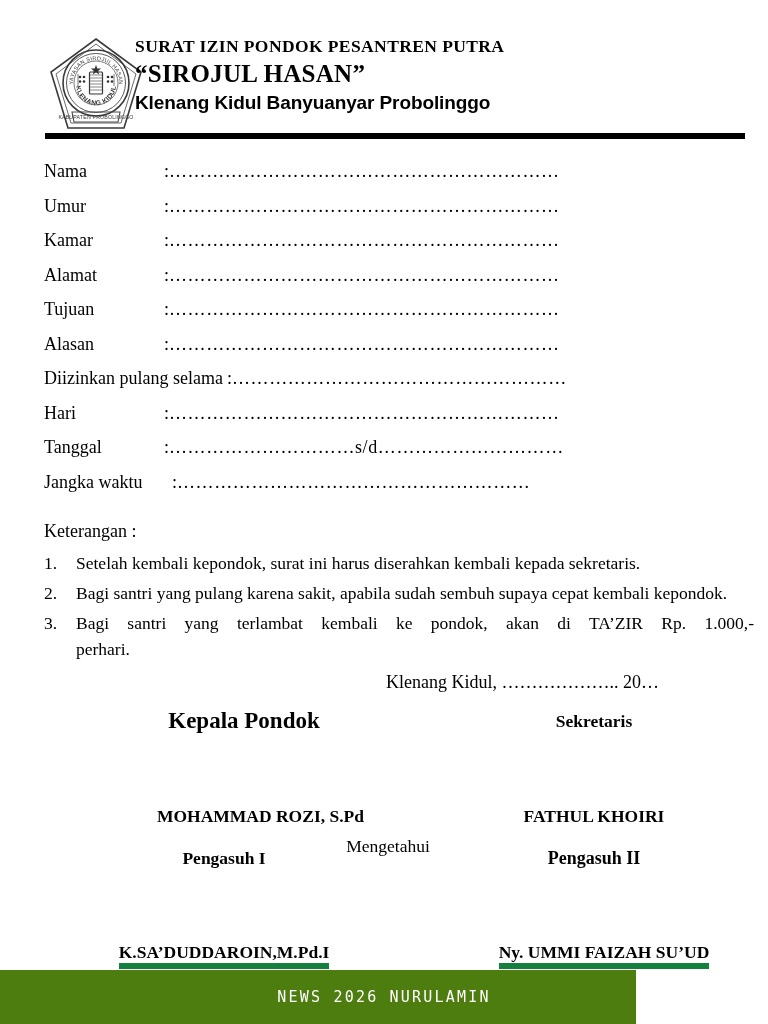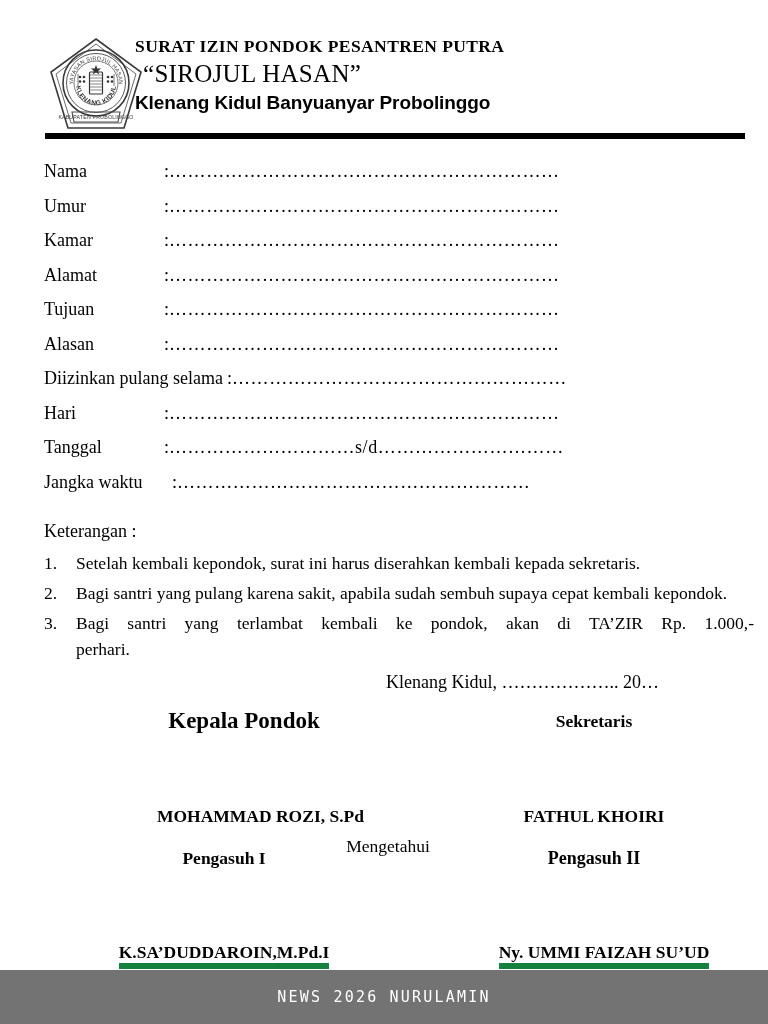--- a/index.html
+++ b/index.html
@@ -50,26 +50,25 @@
   .hdr-line1 {
     font-family: "Liberation Serif", serif;
     font-weight: bold;
     font-size: 17.5px;
     letter-spacing: 0.4px;
     line-height: 24px;
     white-space: nowrap;
   }
   .hdr-line2 {
     font-family: "Liberation Serif", serif;
-    font-weight: normal;
+    font-weight: bold;
     font-size: 25px;
     line-height: 32px;
     letter-spacing: 0.3px;
     white-space: nowrap;
-    padding-left: 8px;
   }
   .hdr-line3 {
     font-family: "Liberation Sans", sans-serif;
     font-weight: bold;
     font-size: 19px;
     line-height: 26px;
     letter-spacing: -0.1px;
     white-space: nowrap;
   }
   .hrule {
@@ -289,23 +288,23 @@
   .final-left span, .final-right span {
     border-bottom: 6px solid #15803d;
     padding-bottom: 1px;
   }
 
   
   .footer {
     position: absolute;
     left: 0;
     top: 970px;
-    width: 768px;
+    width: 636px;
     height: 54px;
-    background: #737373;
+    background: #4d7c0f;
   }
   .footer-text {
     position: absolute;
     left: 0;
     top: 0;
     width: 768px;
     height: 54px;
     line-height: 54px;
     text-align: center;
     color: #ffffff;

